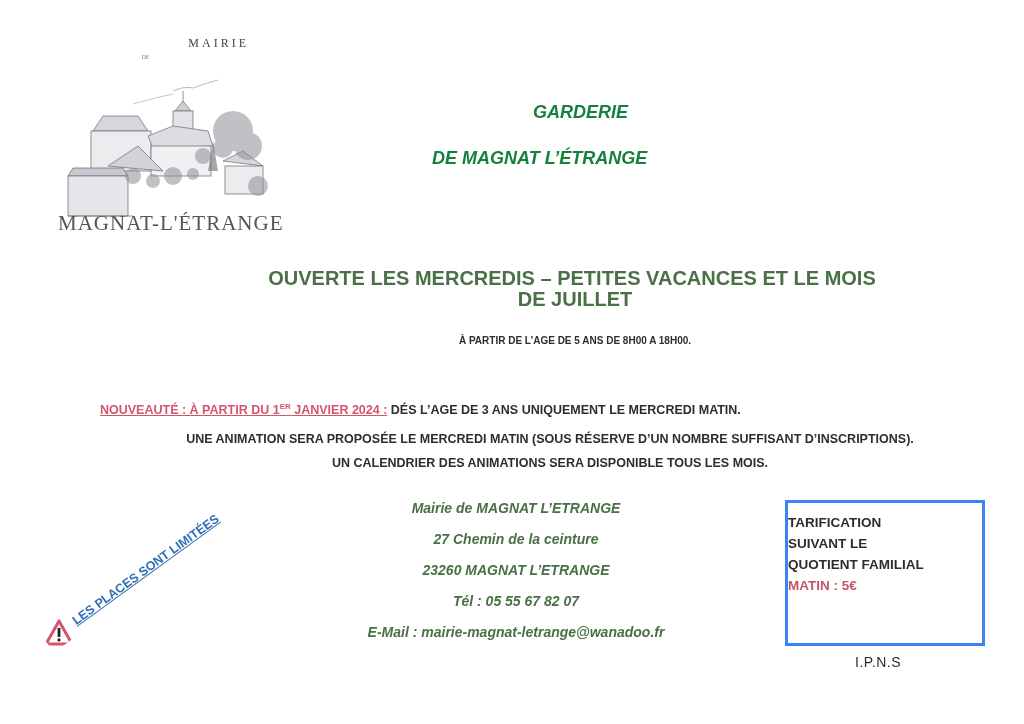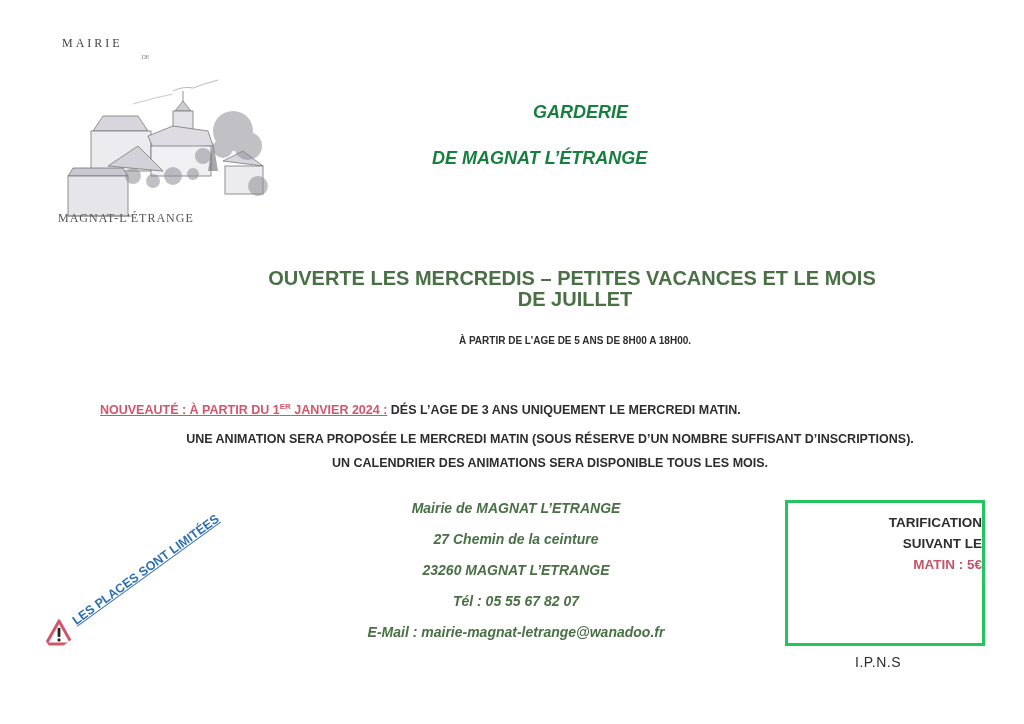--- a/index.html
+++ b/index.html
@@ -15,38 +15,38 @@
       font-family: "Liberation Sans", sans-serif;
       color: #2a2a2a;
     }
     .abs { position: absolute; }
 
     
     .logo {
       left: 58px; top: 28px; width: 230px; height: 205px;
     }
     .logo-top {
-      position: absolute; left: 4px; top: 8px; width: 175px;
-      text-align: left;
+      position: absolute; left: 16px; top: 8px; width: 175px;
+      text-align: right;
       font-family: "Liberation Serif", serif;
       font-size: 12px; letter-spacing: 3px; color: #444;
     }
     .logo-de {
       position: absolute; left: 0; top: 26px; width: 175px;
       text-align: center;
       font-family: "Liberation Serif", serif;
       font-size: 6px; color: #888;
     }
     .logo-drawing {
       position: absolute; left: 5px; top: 48px; width: 210px; height: 150px;
     }
     .logo-bottom {
       position: absolute; left: 0; top: 183px; width: 230px;
       font-family: "Liberation Serif", serif;
-      font-size: 12px; letter-spacing: 1px; color: #555;
+      font-size: 21px; letter-spacing: 1px; color: #555;
       white-space: nowrap;
     }
 
     
     .title-line {
       font-weight: bold; font-style: italic;
       color: #15803d;
       font-size: 18px;
       white-space: nowrap;
     }
@@ -90,22 +90,22 @@
     .contact {
       left: 340px; width: 352px; top: 500px;
       text-align: center; color: #4a7046;
       font-weight: bold; font-style: italic; font-size: 14px;
     }
     .contact div { height: 31px; line-height: 16px; white-space: nowrap; }
 
     
     .tarif {
       left: 785px; top: 500px; width: 194px; height: 131px;
-      border: 3px solid #22c55e;
-      text-align: right;
+      border: 3px solid #3b82f6;
+      text-align: left;
       font-weight: bold; font-size: 13.5px; line-height: 21px;
       padding-top: 9px;
       box-sizing: content-box;
     }
     .tarif .dark { color: #2d2d2d; }
     .tarif .red { color: #c55568; }
 
     .ipns {
       left: 855px; top: 654px;
       font-weight: normal; font-size: 14px; color: #2d2d2d;
@@ -194,20 +194,21 @@
   <div>Mairie de MAGNAT L’ETRANGE</div>
   <div>27 Chemin de la ceinture</div>
   <div>23260 MAGNAT L’ETRANGE</div>
   <div>Tél : 05 55 67 82 07</div>
   <div>E-Mail : mairie-magnat-letrange@wanadoo.fr</div>
 </div>
 
 <div class="abs tarif">
   <div class="dark">TARIFICATION</div>
   <div class="dark">SUIVANT LE</div>
+  <div class="dark">QUOTIENT FAMILIAL</div>
   <div class="red">MATIN : 5€</div>
 </div>
 
 <div class="abs ipns">I.P.N.S</div>
 
 <div class="abs limited">
   <div class="limited-inner">
     <svg class="warn-icon" viewBox="0 0 30 27">
       <path d="M15 2 L28 25 L2 25 Z" fill="#fff" stroke="#d4556b" stroke-width="3" stroke-linejoin="round" transform="rotate(36 15 15)"></path>
       <rect x="13.6" y="9" width="2.8" height="9" fill="#222" transform="rotate(36 15 15)"></rect>

